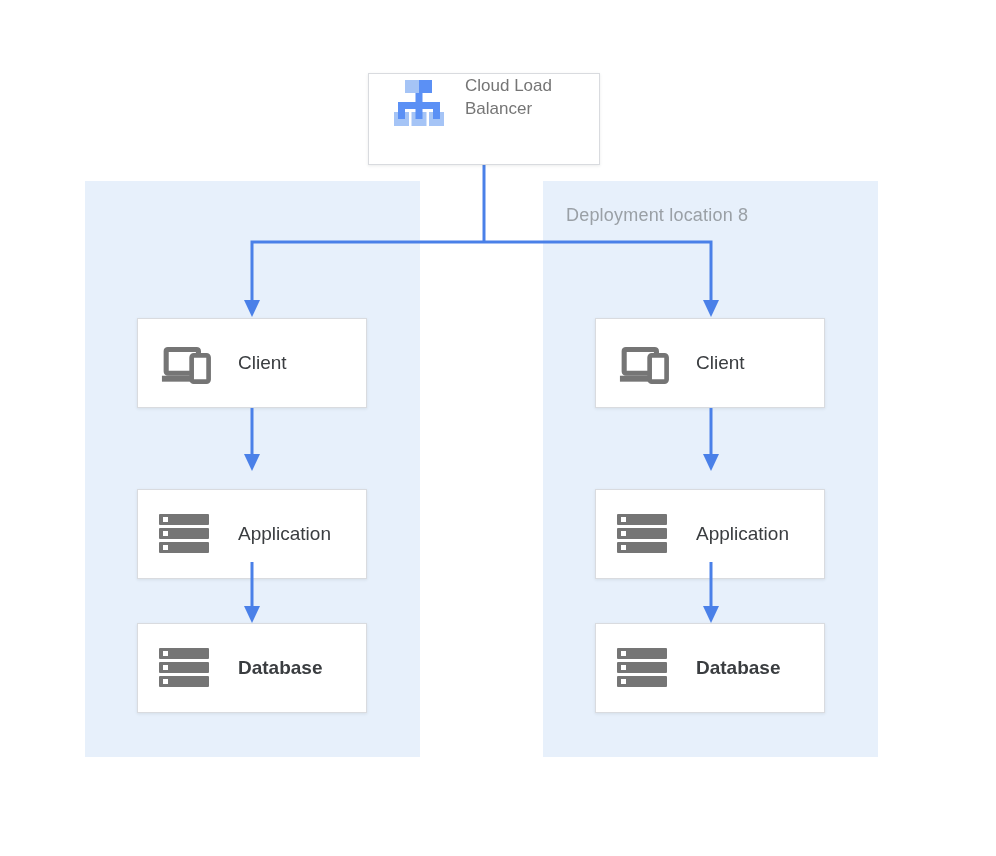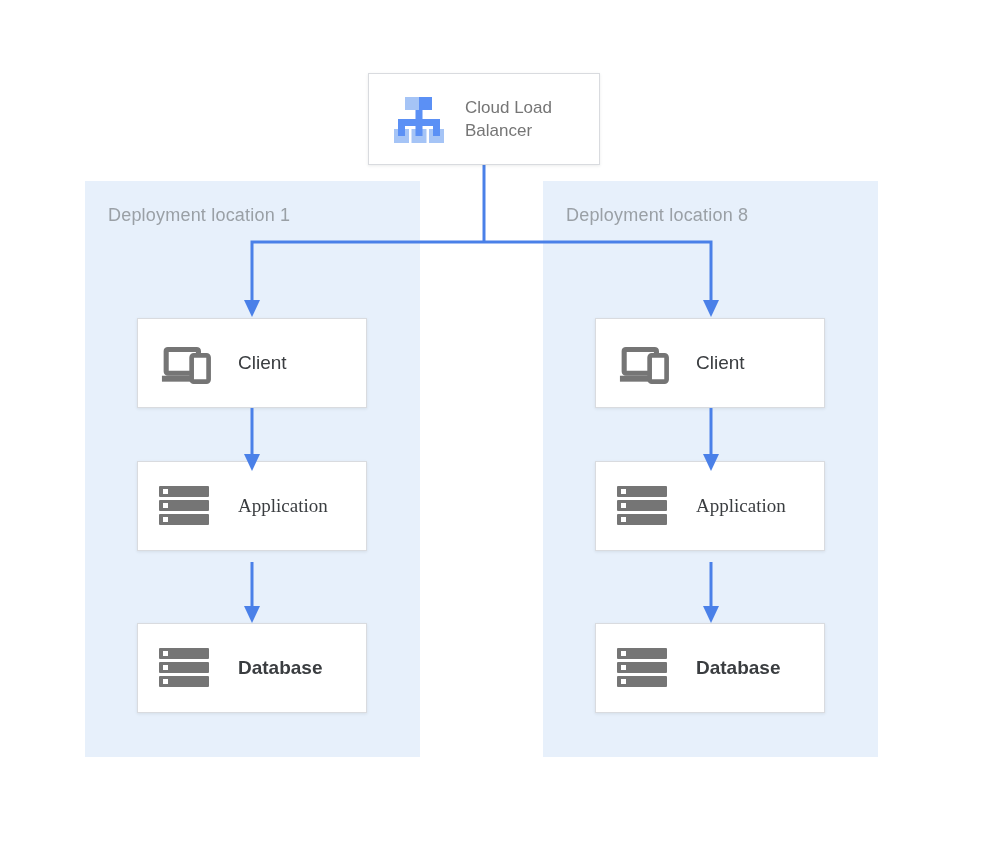--- a/index.html
+++ b/index.html
@@ -28,46 +28,45 @@
   
   .node{
     position:absolute;left:52px;width:230px;height:90px;
     background:#ffffff;border:1px solid #d9dbdf;
     box-shadow:0 1px 3px rgba(60,64,67,.10);
     display:flex;align-items:center;box-sizing:border-box;
     padding-left:18px;
     text-align:right;
   }
   .node-client{top:137px;}
-  .node-application{top:280px;font-family:Liberation Serif, serif;}
+  .node-application{top:308px;}
   .node-database{top:442px;font-weight:bold;}
   .node .icon{width:56px;display:flex;justify-content:center;flex:0 0 56px;}
   .node .label{margin-left:26px;font-size:19px;color:#3a3d40;}
 
   
   .lb-box{
     position:absolute;left:368px;top:73px;width:232px;height:92px;
     background:#ffffff;border:1px solid #d9dbdf;
     box-shadow:0 1px 3px rgba(60,64,67,.10);
-    display:flex;align-items:center;box-sizing:border-box;
+    display:flex;align-items:flex-start;box-sizing:border-box;
     padding-left:22px;
   }
   .lb-box .icon{width:56px;flex:0 0 56px;display:flex;justify-content:center;}
   .lb-box .label{
     margin-left:18px;font-size:17px;line-height:23px;color:#757575;
     width:105px;
   }
 </style>
 </head>
 <body>
 
 <div class="canvas">
 
   <div class="panel panel-1">
-    <div class="panel-label">Deployment location 1</div>
 
     <div class="node node-client">
       <span class="icon">
         <svg width="60" height="48" viewBox="0 0 66 52">
           <rect x="12" y="10" width="38" height="28" rx="2" fill="none" stroke="#757575" stroke-width="6"></rect>
           <rect x="7" y="41" width="34" height="7" fill="#757575"></rect>
           <rect x="42" y="17" width="20" height="31" rx="2.5" fill="#ffffff" stroke="#757575" stroke-width="5.5"></rect>
         </svg>
       </span>
       <span class="label">Client</span>

